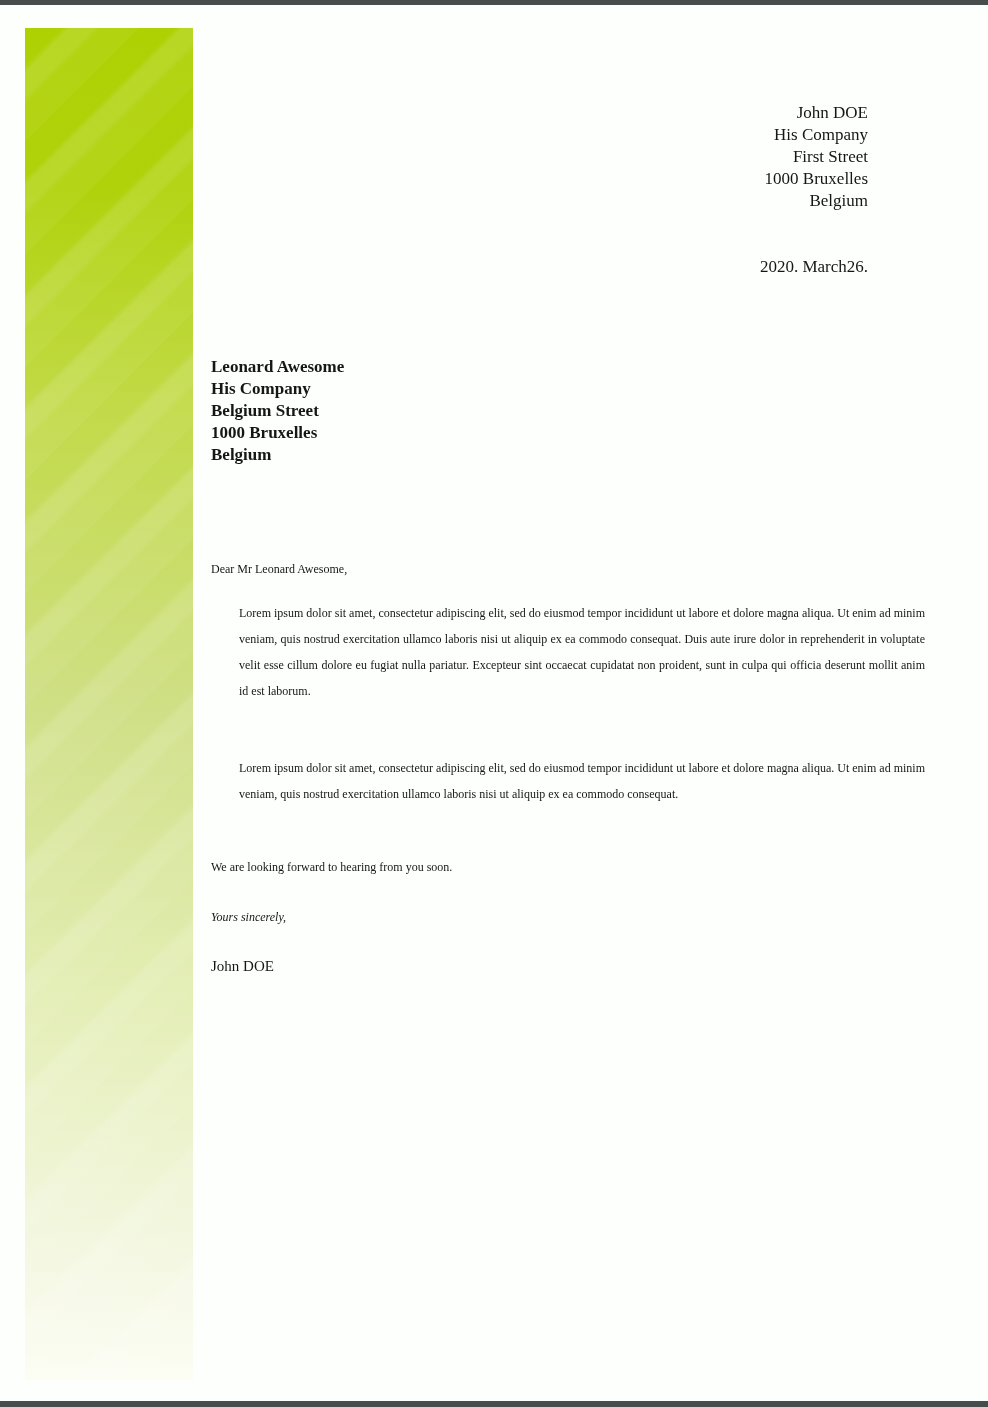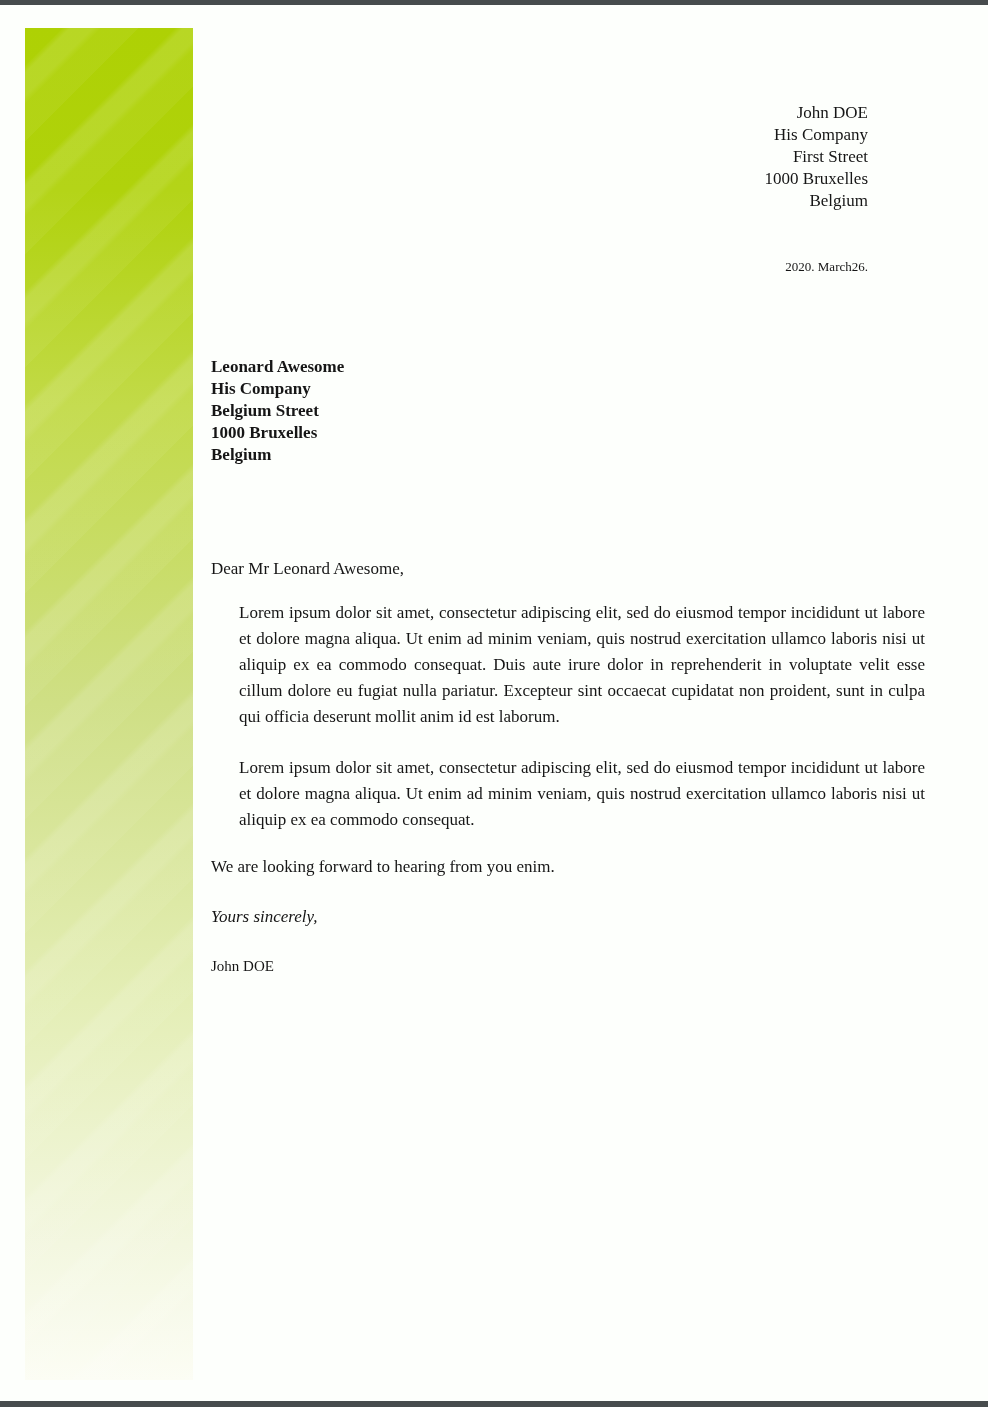--- a/index.html
+++ b/index.html
@@ -53,35 +53,35 @@
     white-space: nowrap;
   }
   .sender-block {
     right: 120px;
     top: 102px;
     text-align: right;
   }
   .date-line {
     right: 120px;
     top: 256px;
-    font-size: 13px;
+    font-size: 17px;
     line-height: 22px;
     text-align: right;
     white-space: nowrap;
   }
   .recipient-block {
     left: 211px;
     top: 356px;
     text-align: left;
     font-weight: bold;
   }
   .body-text {
     left: 211px;
     width: 686px;
-    font-size: 17px;
+    font-size: 12px;
     line-height: 26px;
   }
   .salutation   { top: 556px; }
   .paragraph    { text-align: justify; margin-left: 28px; }
   .paragraph-1  { top: 600px; }
   .paragraph-2  { top: 755px; }
   .closing-line { top: 854px; }
   .sign-off     { top: 904px; font-style: italic; }
   .signature    { top: 953px; font-size: 15px; }
 </style>
@@ -110,17 +110,17 @@
   <div>1000 Bruxelles</div>
   <div>Belgium</div>
 </div>
 
 <div class="abs body-text salutation">Dear Mr Leonard Awesome,</div>
 
 <div class="abs body-text paragraph paragraph-1">Lorem ipsum dolor sit amet, consectetur adipiscing elit, sed do eiusmod tempor incididunt ut labore et dolore magna aliqua. Ut enim ad minim veniam, quis nostrud exercitation ullamco laboris nisi ut aliquip ex ea commodo consequat. Duis aute irure dolor in reprehenderit in voluptate velit esse cillum dolore eu fugiat nulla pariatur. Excepteur sint occaecat cupidatat non proident, sunt in culpa qui officia deserunt mollit anim id est laborum.</div>
 
 <div class="abs body-text paragraph paragraph-2">Lorem ipsum dolor sit amet, consectetur adipiscing elit, sed do eiusmod tempor incididunt ut labore et dolore magna aliqua. Ut enim ad minim veniam, quis nostrud exercitation ullamco laboris nisi ut aliquip ex ea commodo consequat.</div>
 
-<div class="abs body-text closing-line">We are looking forward to hearing from you enim.</div>
+<div class="abs body-text closing-line">We are looking forward to hearing from you soon.</div>
 
 <div class="abs body-text sign-off">Yours sincerely,</div>
 
 <div class="abs body-text signature">John DOE</div>
 
 </body></html>

